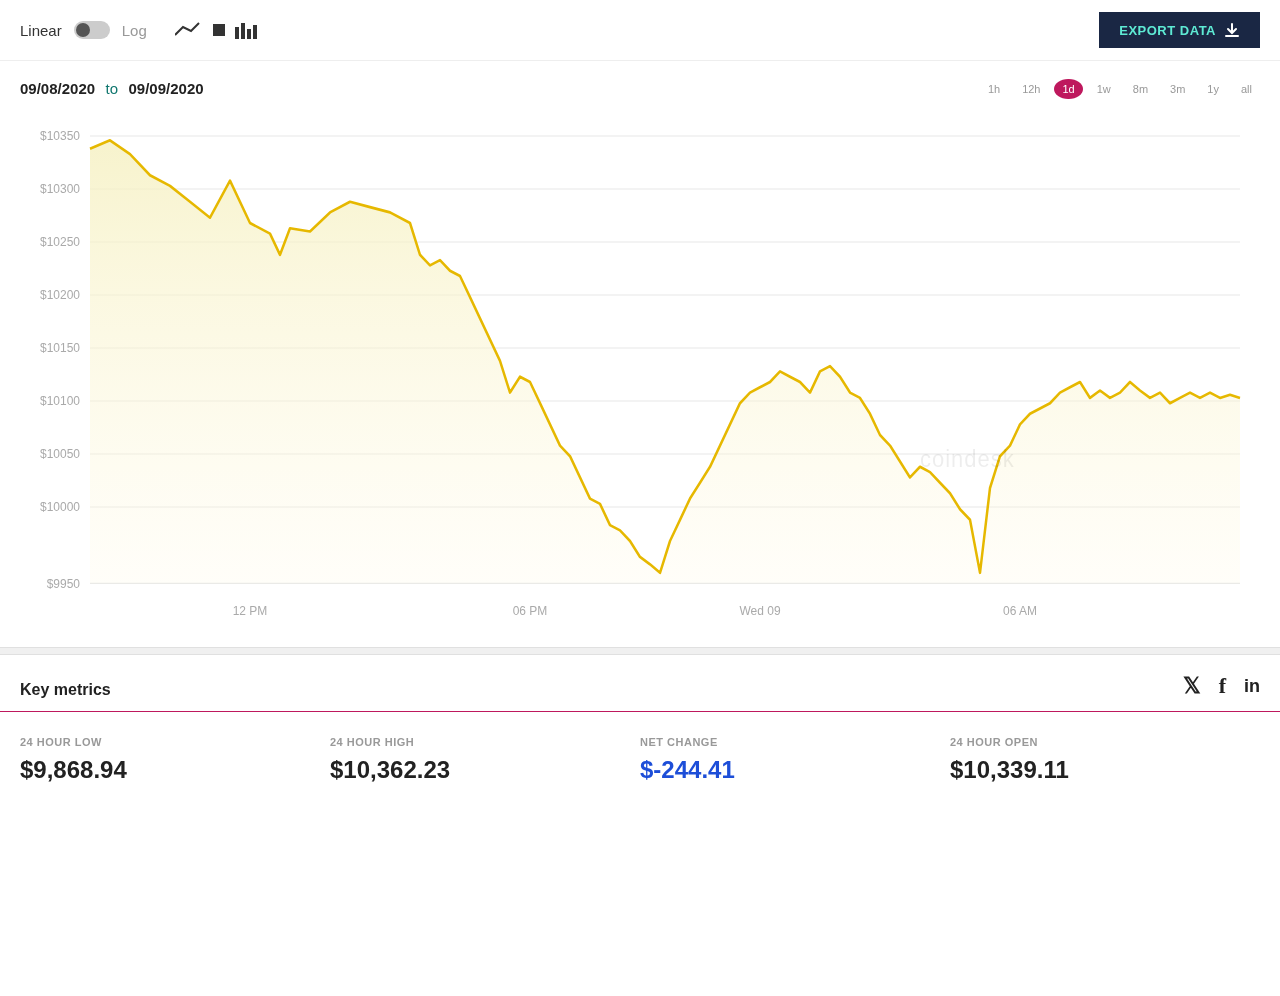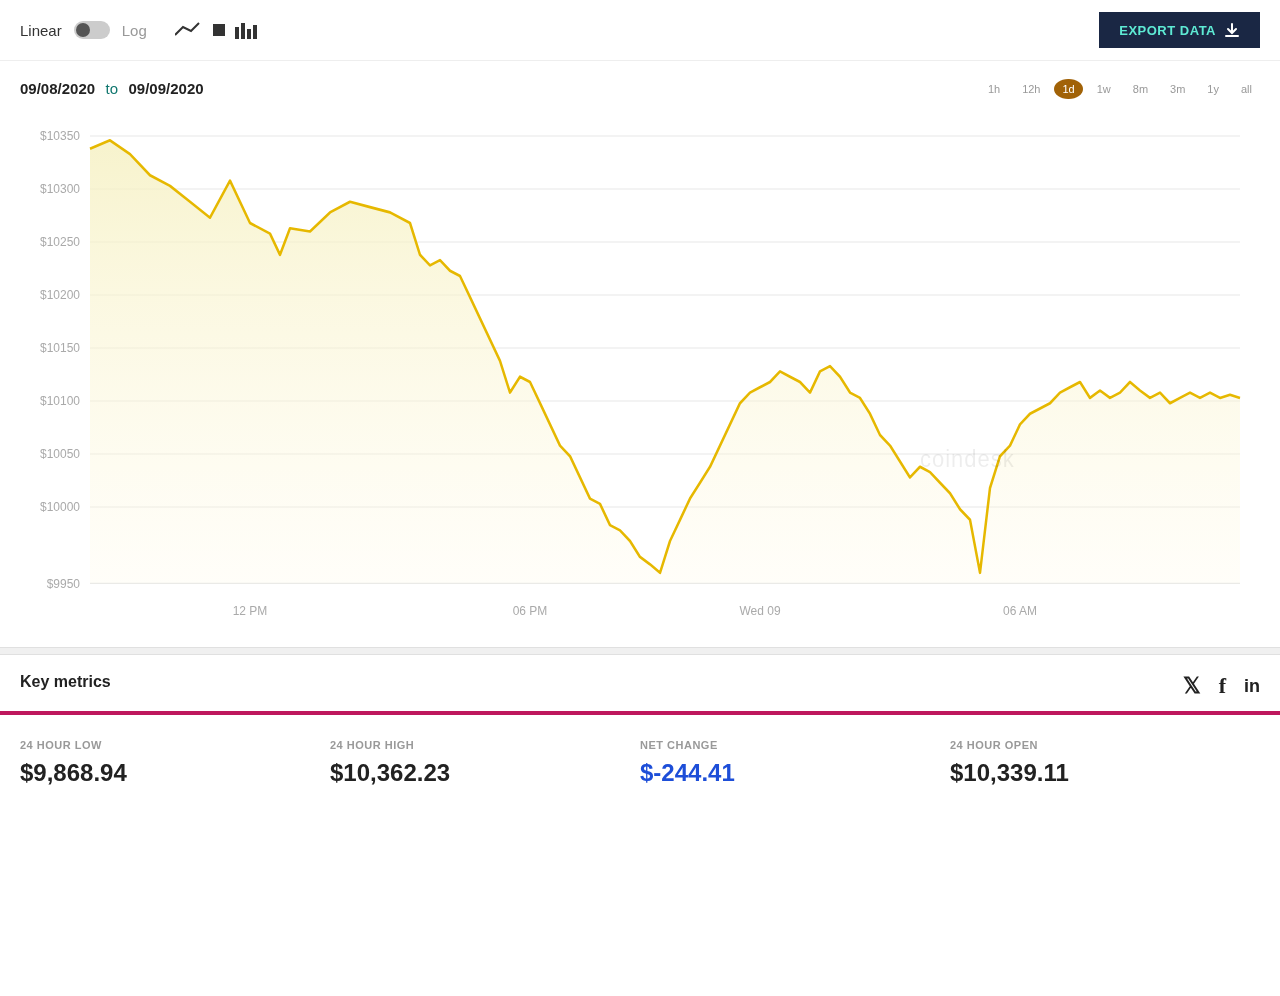--- a/index.html
+++ b/index.html
@@ -107,21 +107,21 @@
       color: #999;
       background: none;
       border: none;
       padding: 4px 8px;
       cursor: pointer;
       border-radius: 50%;
       font-weight: 500;
     }
 
     .time-filter-btn.active {
-      background: #a16207;
+      background: #be185d;
       color: #fff;
       border-radius: 50%;
       padding: 4px 8px;
     }
 
     .chart-container {
       position: relative;
       width: 100%;
       height: 540px;
       padding: 10px 20px 0 20px;
@@ -135,23 +135,23 @@
     .divider {
       height: 8px;
       background: #f0f0f0;
       border-top: 1px solid #e0e0e0;
       border-bottom: 1px solid #e0e0e0;
     }
 
     .key-metrics-header {
       display: flex;
       justify-content: space-between;
-      align-items: flex-start;
+      align-items: flex-end;
       padding: 18px 20px 12px 20px;
-      border-bottom: 4px solid #be185d;
+      border-bottom: 1px solid #be185d;
     }
 
     .key-metrics-title {
       font-size: 16px;
       font-weight: 700;
       color: #222;
     }
 
     .social-icons {
       display: flex;

